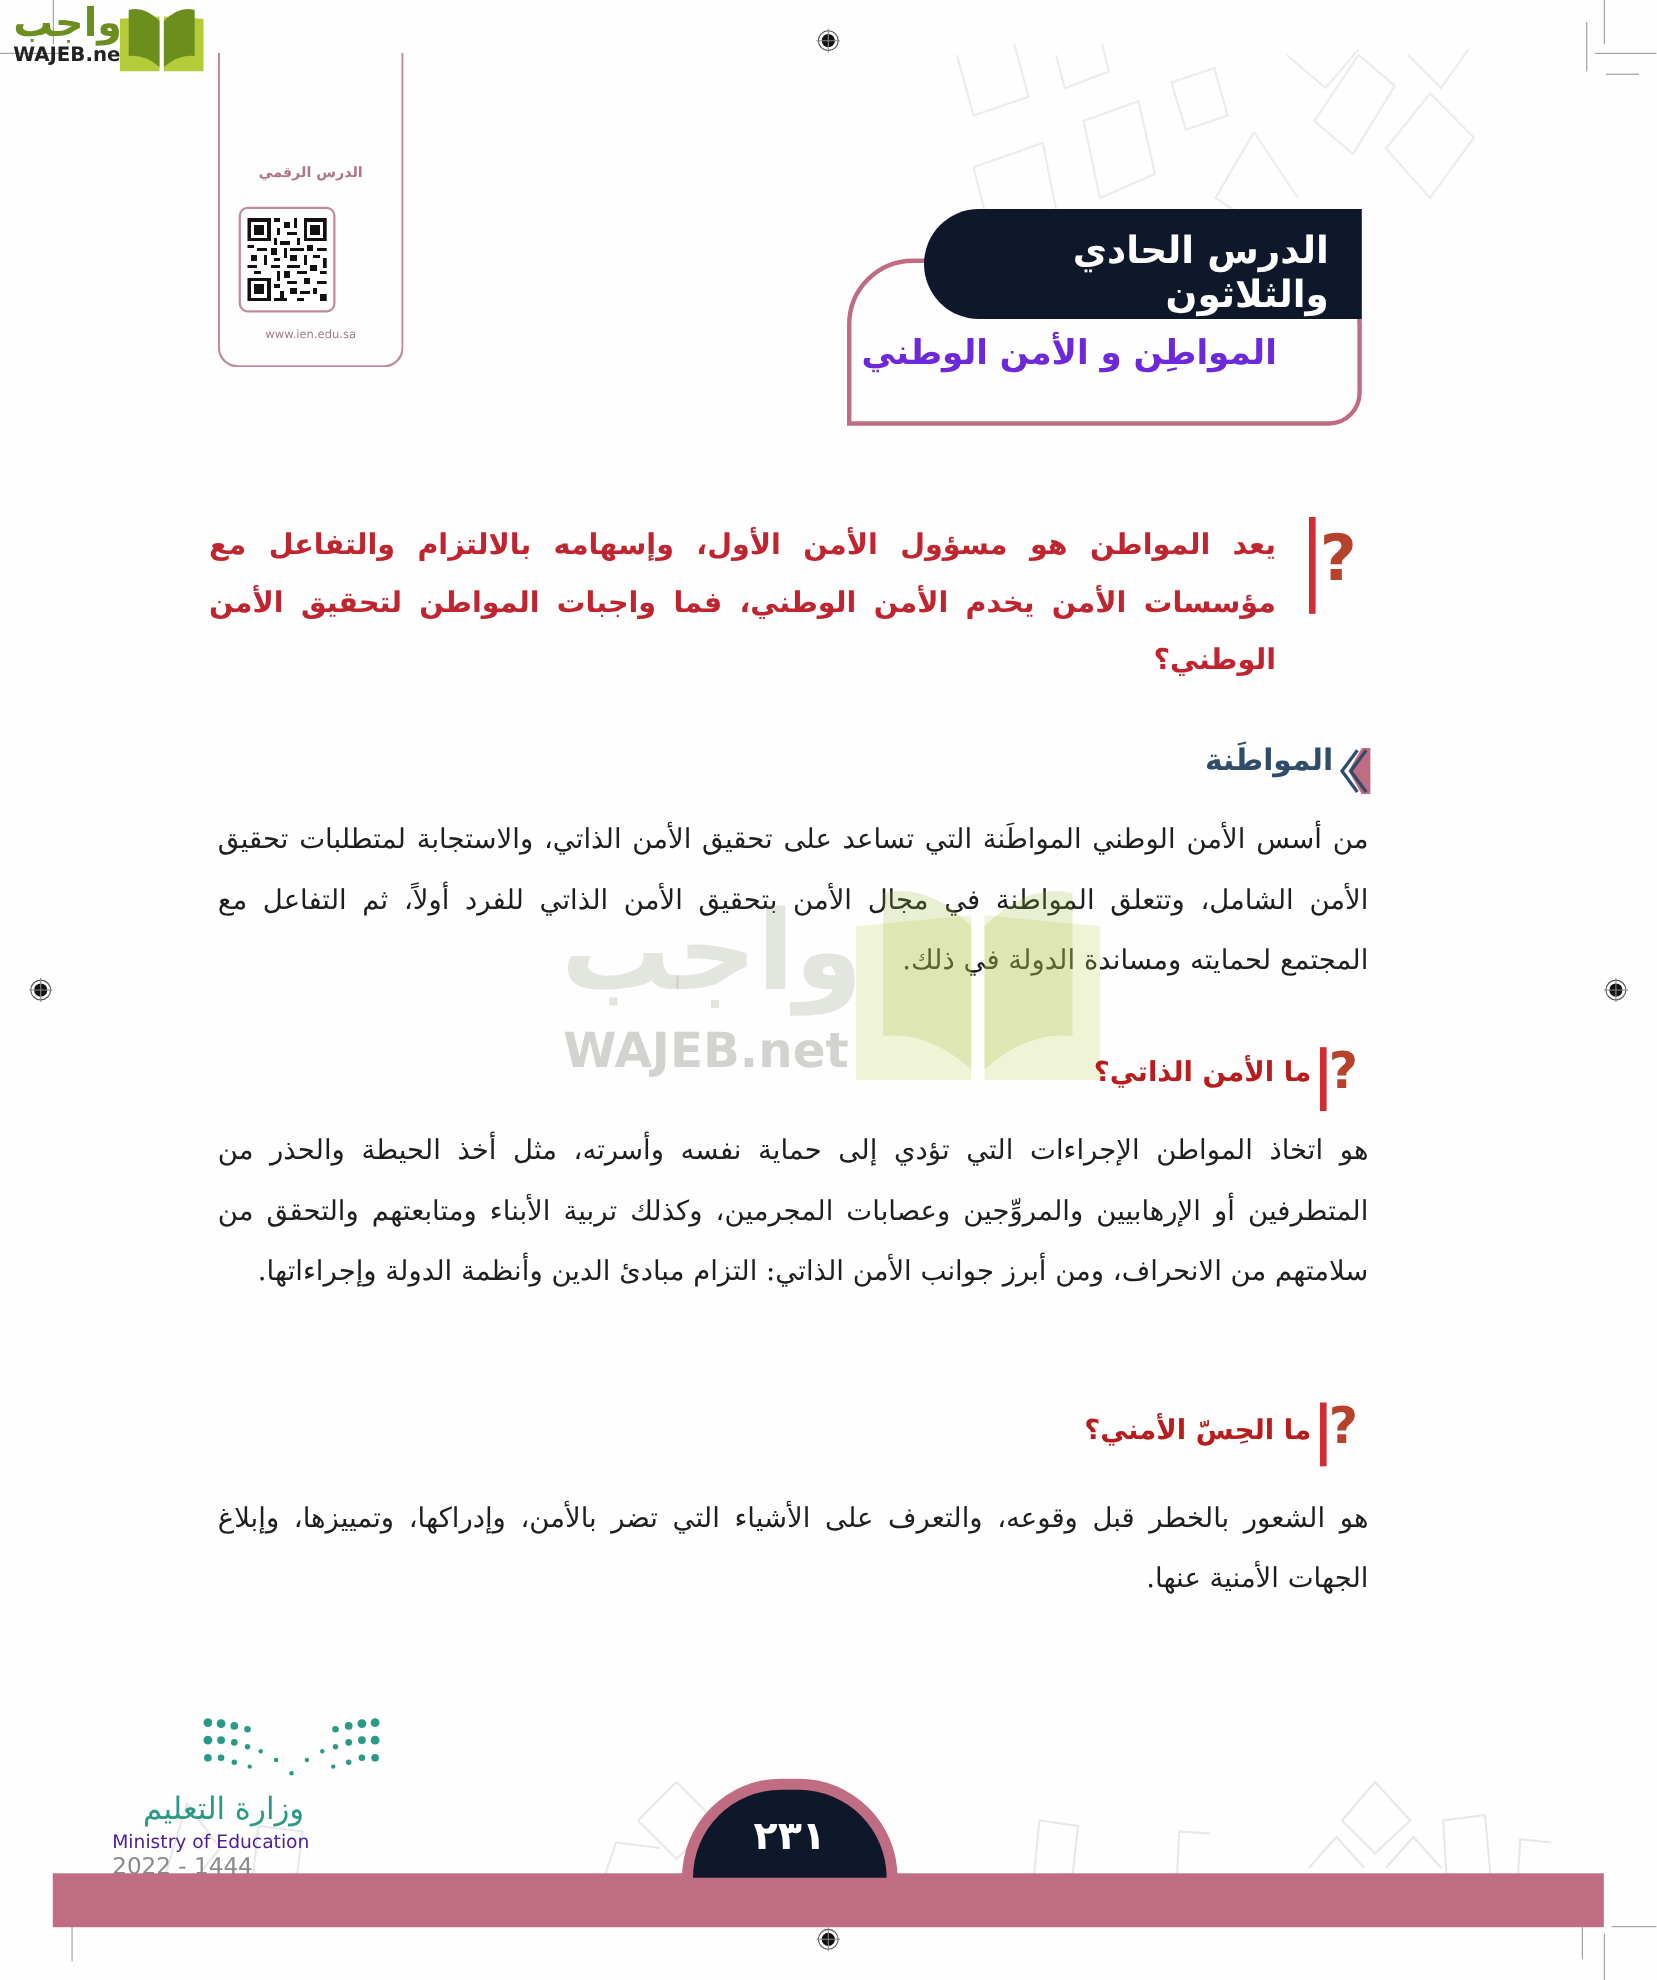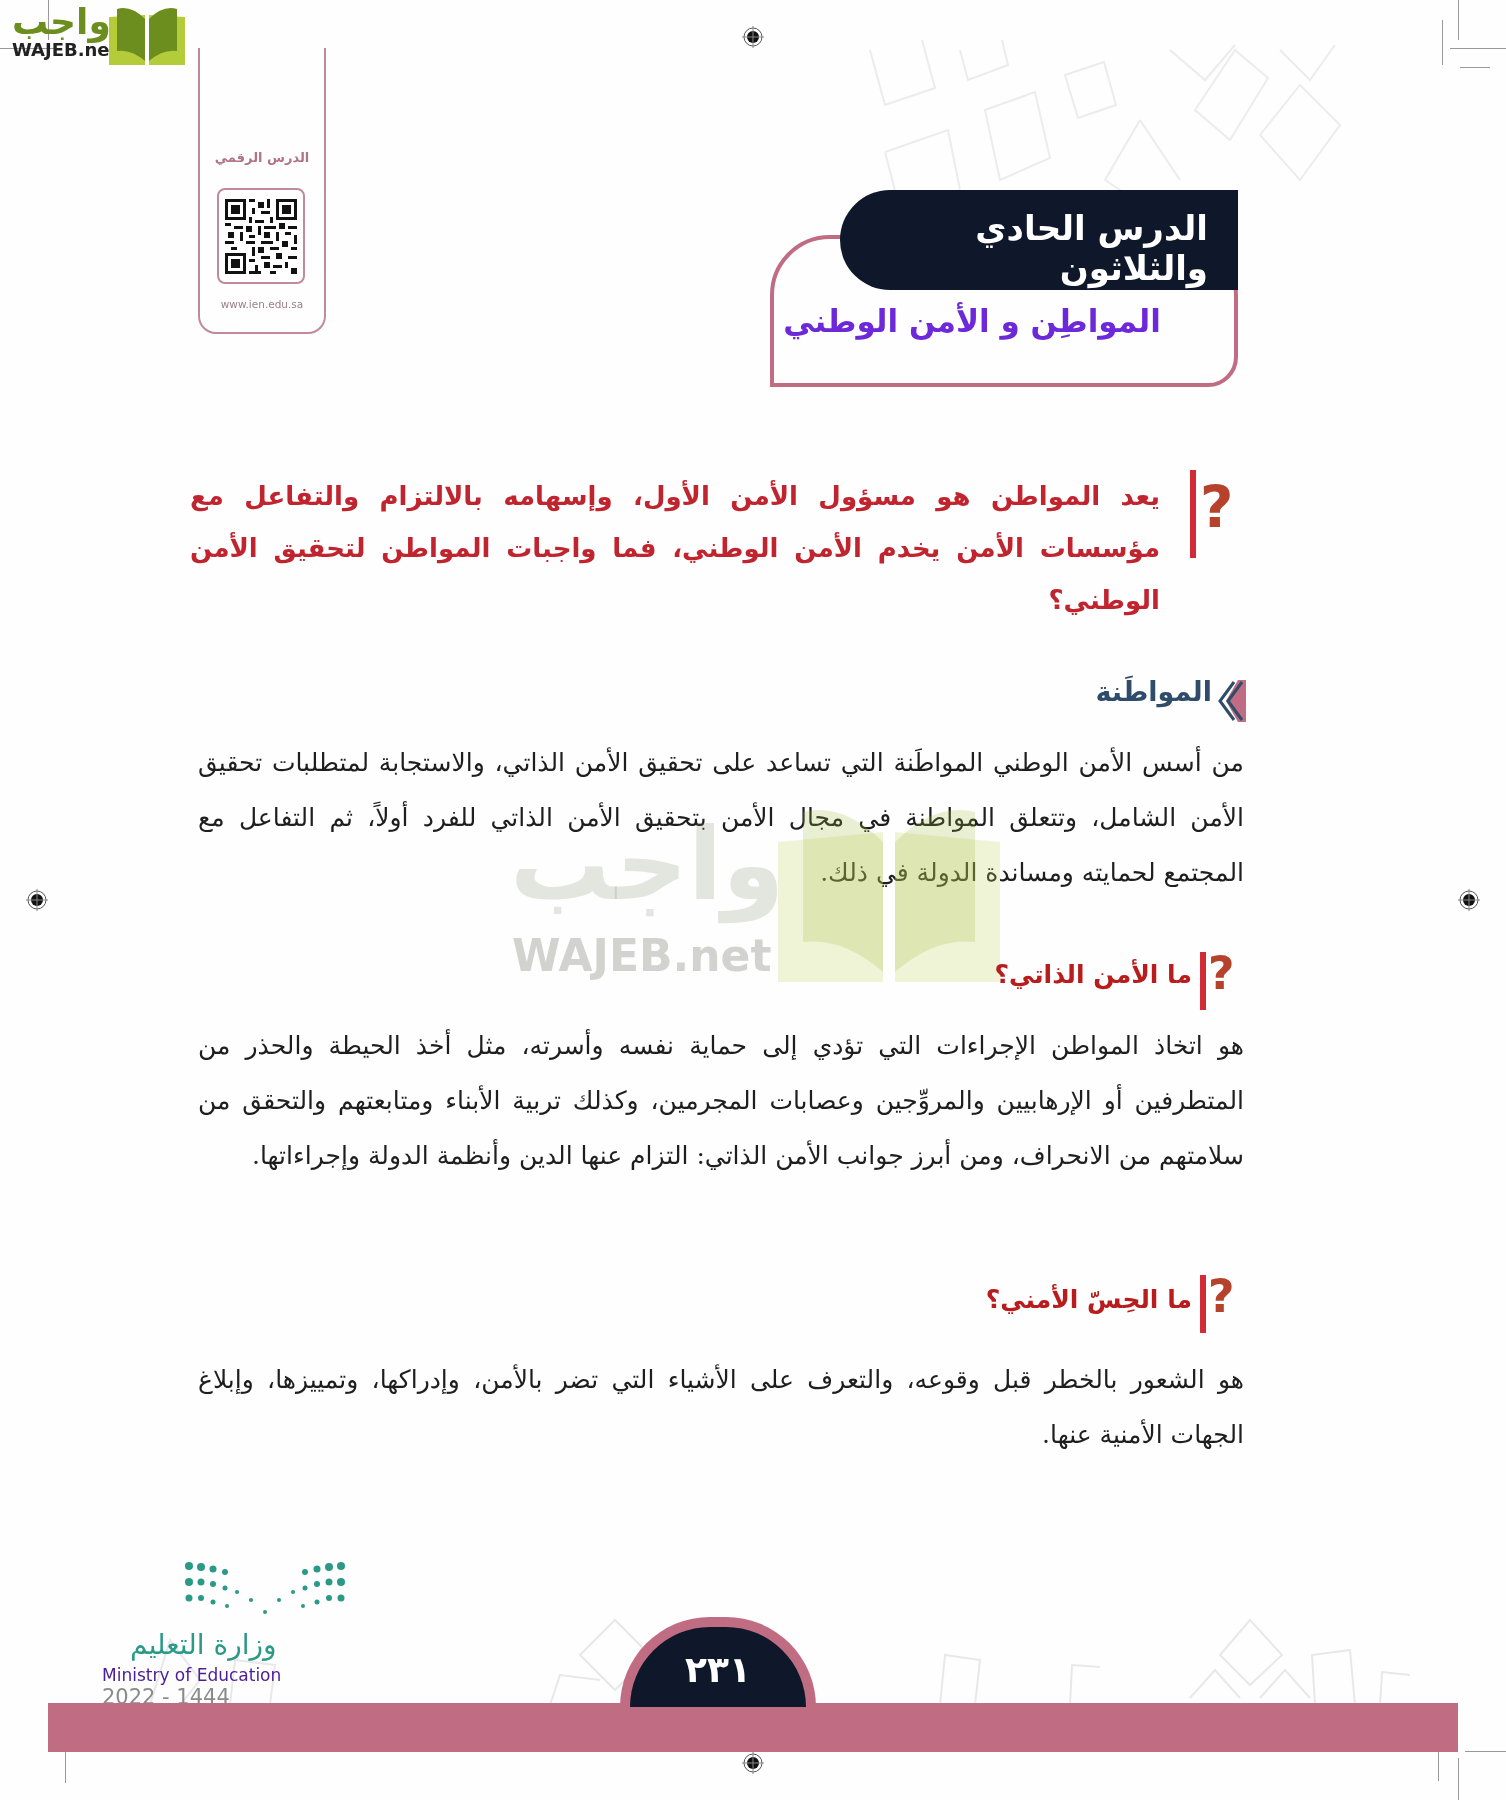--- a/index.html
+++ b/index.html
@@ -5,21 +5,21 @@
   html, body { margin:0; padding:0; }
   body { width:1506px; height:1800px; position:relative; background:#fefefe; overflow:hidden;
          font-family:"DejaVu Sans", sans-serif; }
   .abs { position:absolute; }
   .reg { position:absolute; width:22px; height:22px; }
   .crop { position:absolute; background:#999; }
   
   .logo-ar { position:absolute; left:12px; top:2px; font-size:36px; font-weight:bold; color:#6c8e1e; direction:rtl; line-height:40px; }
   .logo-en { position:absolute; left:12px; top:40px; font-size:18px; font-weight:bold; color:#222; line-height:20px; }
   
-  .qr-card { position:absolute; left:198px; top:48px; width:124px; height:284px; border:2.5px solid #c28a98; border-top:none; border-radius:0 0 18px 18px; }
+  .qr-card { position:absolute; left:198px; top:48px; width:124px; height:284px; border:2.5px solid #c28a98; border-top:none; border-radius:0 0 18px 18px;padding-left:41px; }
   .qr-label { position:absolute; left:0; right:0; top:102px; text-align:center; font-size:13px; font-weight:bold; color:#b07486; direction:rtl; }
   .qr-frame { position:absolute; left:17px; top:140px; width:84px; height:92px; border:2px solid #c28a98; border-radius:8px; background:#fff; }
   .qr-url { position:absolute; left:0; right:0; top:250px; text-align:center; font-size:10.5px; color:#9b7f8a; }
   
   .title-box { position:absolute; left:770px; top:235px; width:468px; height:152px; border:4px solid #c06d84; border-radius:60px 60px 30px 0; border-top-right-radius:60px; box-sizing:border-box; }
   .title-banner { position:absolute; left:840px; top:190px; width:398px; height:100px; background:#0f172a; border-radius:50px 0 0 50px; }
   .title-text { position:absolute; left:0; right:30px; top:18px; text-align:right; font-size:34px; font-weight:bold; color:#fff; direction:rtl; }
   .subtitle-text { position:absolute; left:783px; width:378px; top:303px; text-align:center; font-size:31px; font-weight:bold; color:#6d28d9; direction:rtl; }
   
   .q-bar { position:absolute; width:6px; background:#d12b36; }
@@ -159,21 +159,21 @@
     <path d="M0 40 L105 30 L105 180 L0 180 Z" fill="rgba(200,215,100,0.25)"></path>
     <path d="M117 30 L222 40 L222 180 L117 180 Z" fill="rgba(200,215,100,0.25)"></path>
     <path d="M25 10 Q65 0 105 40 L105 170 Q65 135 25 140 Z" fill="rgba(160,185,60,0.22)"></path>
     <path d="M197 10 Q157 0 117 40 L117 170 Q157 135 197 140 Z" fill="rgba(160,185,60,0.22)"></path>
   </svg>
 </div>
 
 <div class="q-bar" style="left:1200px;top:952px;height:58px;"></div>
 <div class="q-glyph" style="left:1208px;top:950px;font-size:46px;">؟</div>
 <div class="q-head" style="left:900px;width:292px;top:960px;">ما الأمن الذاتي؟</div>
-<div class="para" style="top:1018px;">هو اتخاذ المواطن الإجراءات التي تؤدي إلى حماية نفسه وأسرته، مثل أخذ الحيطة والحذر من المتطرفين أو الإرهابيين والمروِّجين وعصابات المجرمين، وكذلك تربية الأبناء ومتابعتهم والتحقق من سلامتهم من الانحراف، ومن أبرز جوانب الأمن الذاتي: التزام عنها الدين وأنظمة الدولة وإجراءاتها.</div>
+<div class="para" style="top:1018px;">هو اتخاذ المواطن الإجراءات التي تؤدي إلى حماية نفسه وأسرته، مثل أخذ الحيطة والحذر من المتطرفين أو الإرهابيين والمروِّجين وعصابات المجرمين، وكذلك تربية الأبناء ومتابعتهم والتحقق من سلامتهم من الانحراف، ومن أبرز جوانب الأمن الذاتي: التزام مبادئ الدين وأنظمة الدولة وإجراءاتها.</div>
 
 <div class="q-bar" style="left:1200px;top:1275px;height:58px;"></div>
 <div class="q-glyph" style="left:1208px;top:1273px;font-size:46px;">؟</div>
 <div class="q-head" style="left:900px;width:292px;top:1285px;">ما الحِسّ الأمني؟</div>
 <div class="para" style="top:1352px;">هو الشعور بالخطر قبل وقوعه، والتعرف على الأشياء التي تضر بالأمن، وإدراكها، وتمييزها، وإبلاغ الجهات الأمنية عنها.</div>
 
 <svg class="abs" style="left:183px;top:1560px" width="164" height="56" viewBox="0 0 164 56">
   <g fill="#2a9a86">
     <circle cx="6" cy="6" r="4"></circle>
       <circle cx="18" cy="7" r="4"></circle>

